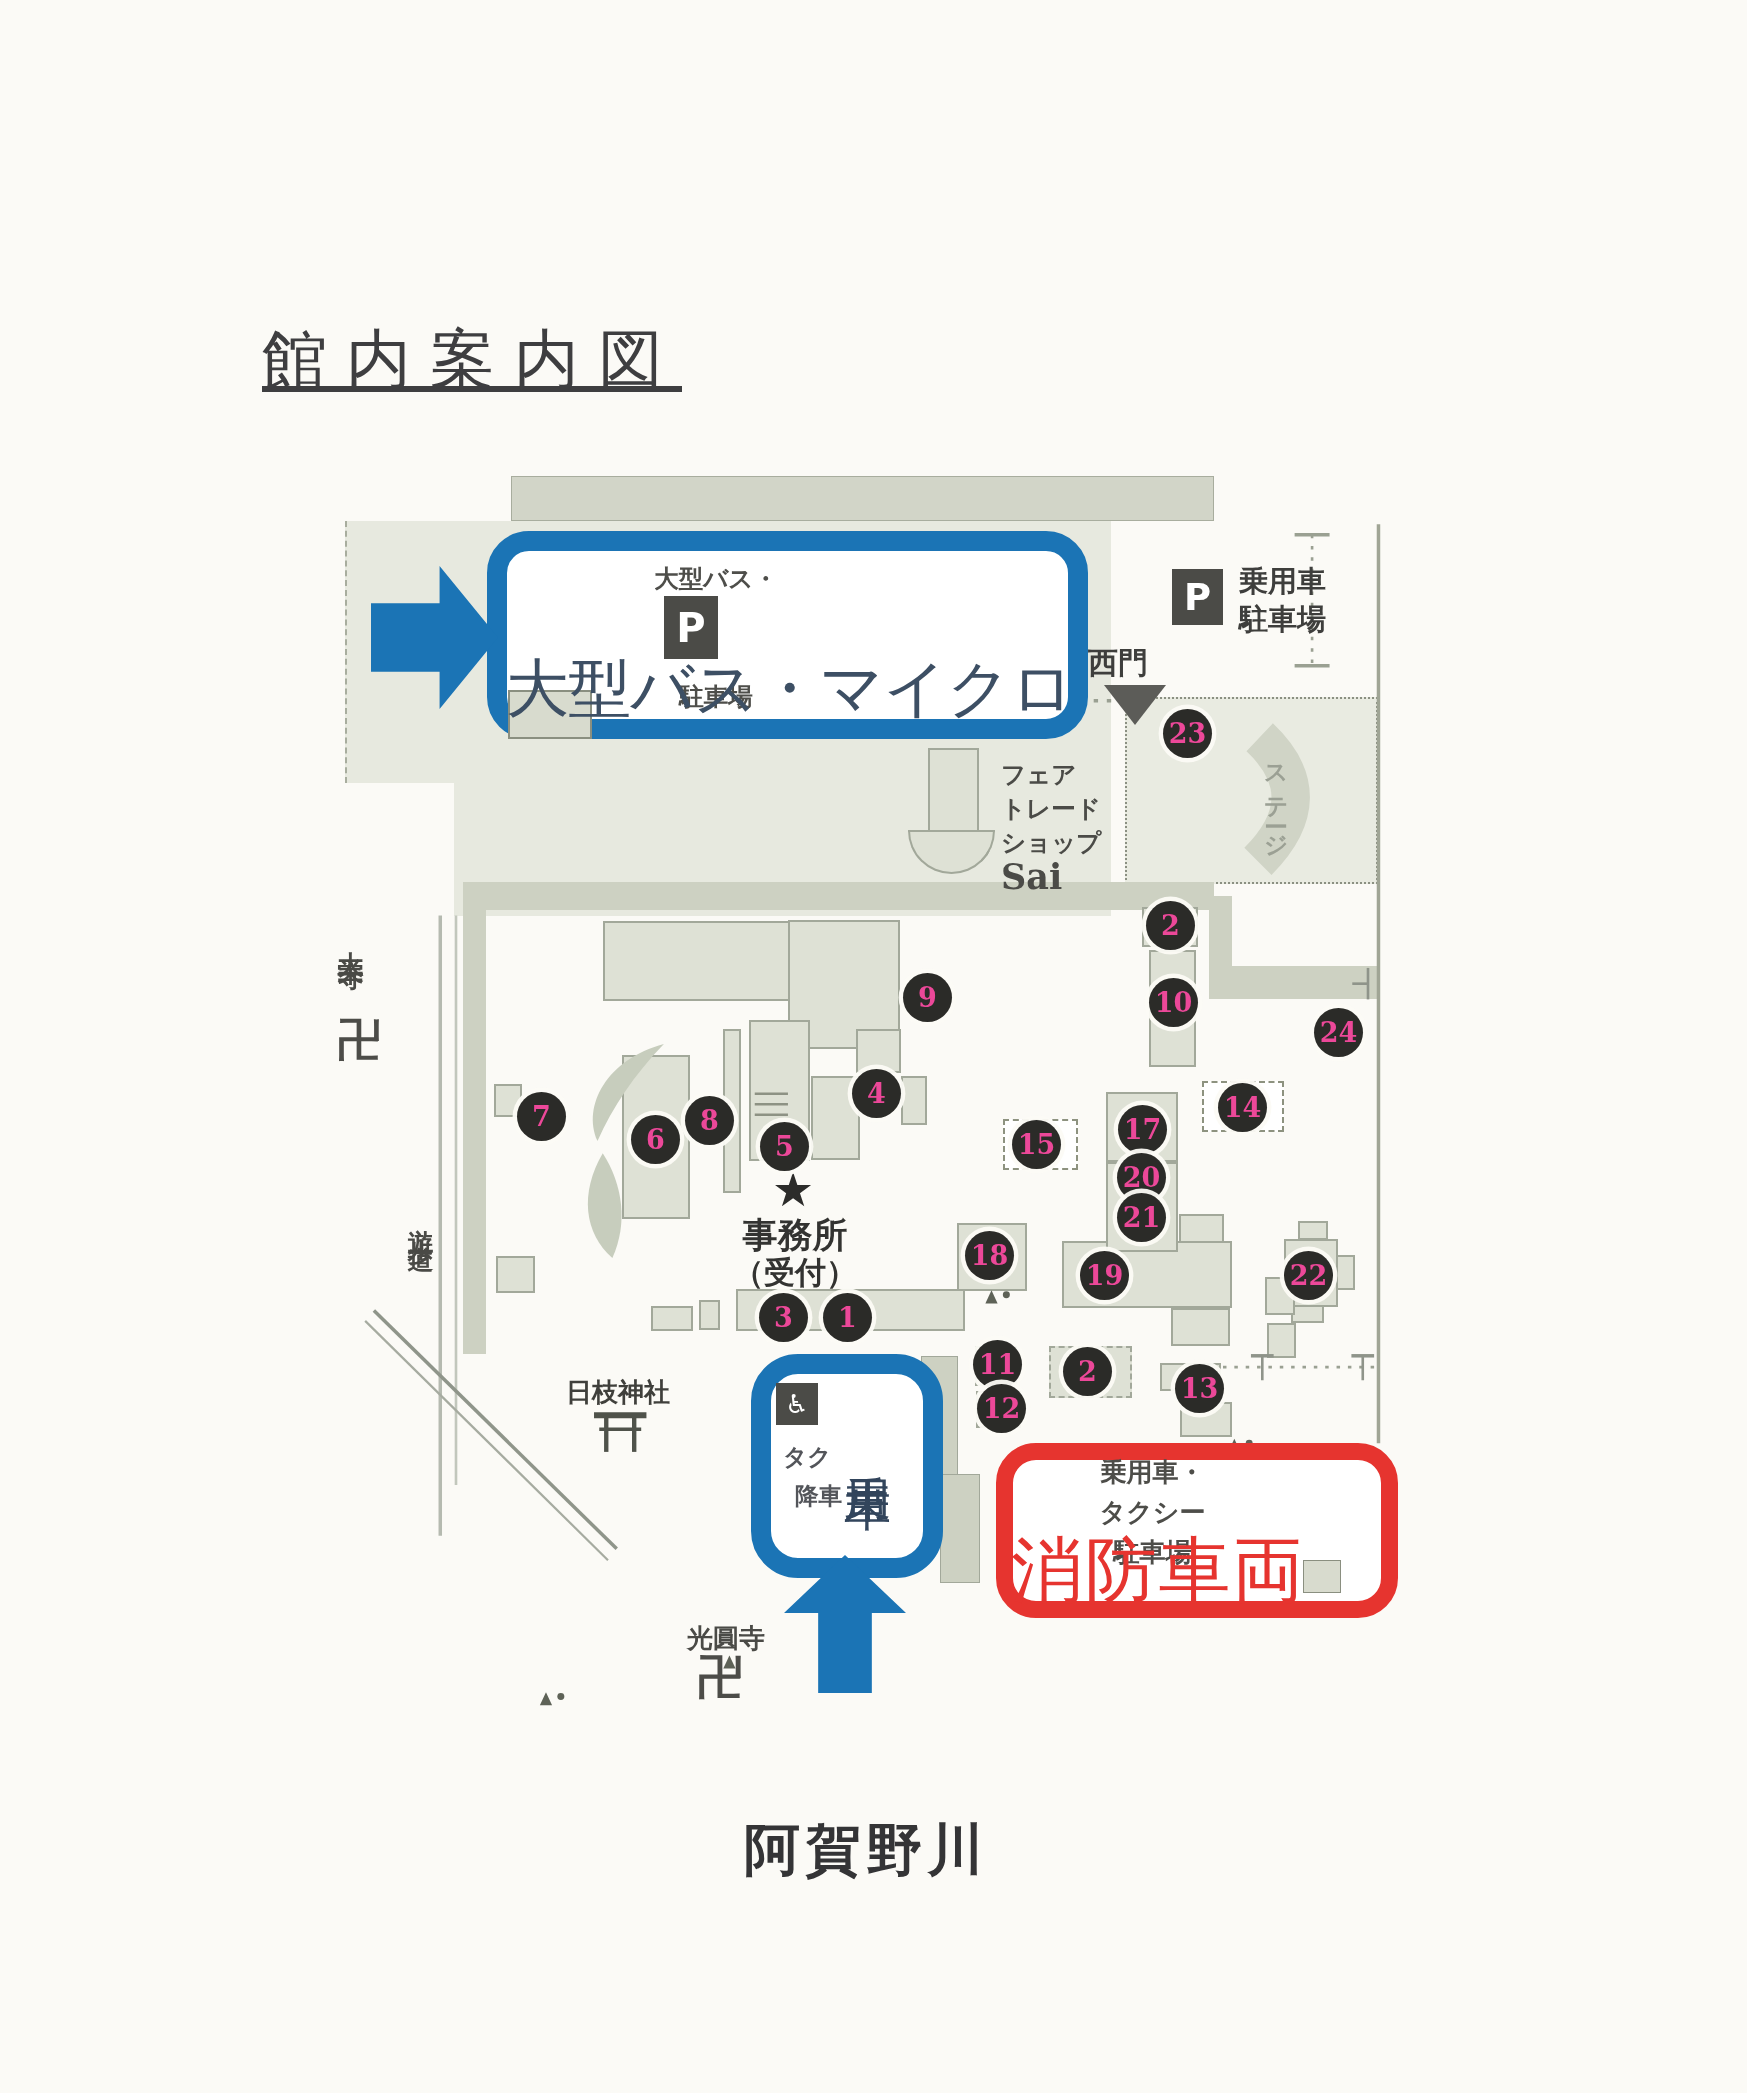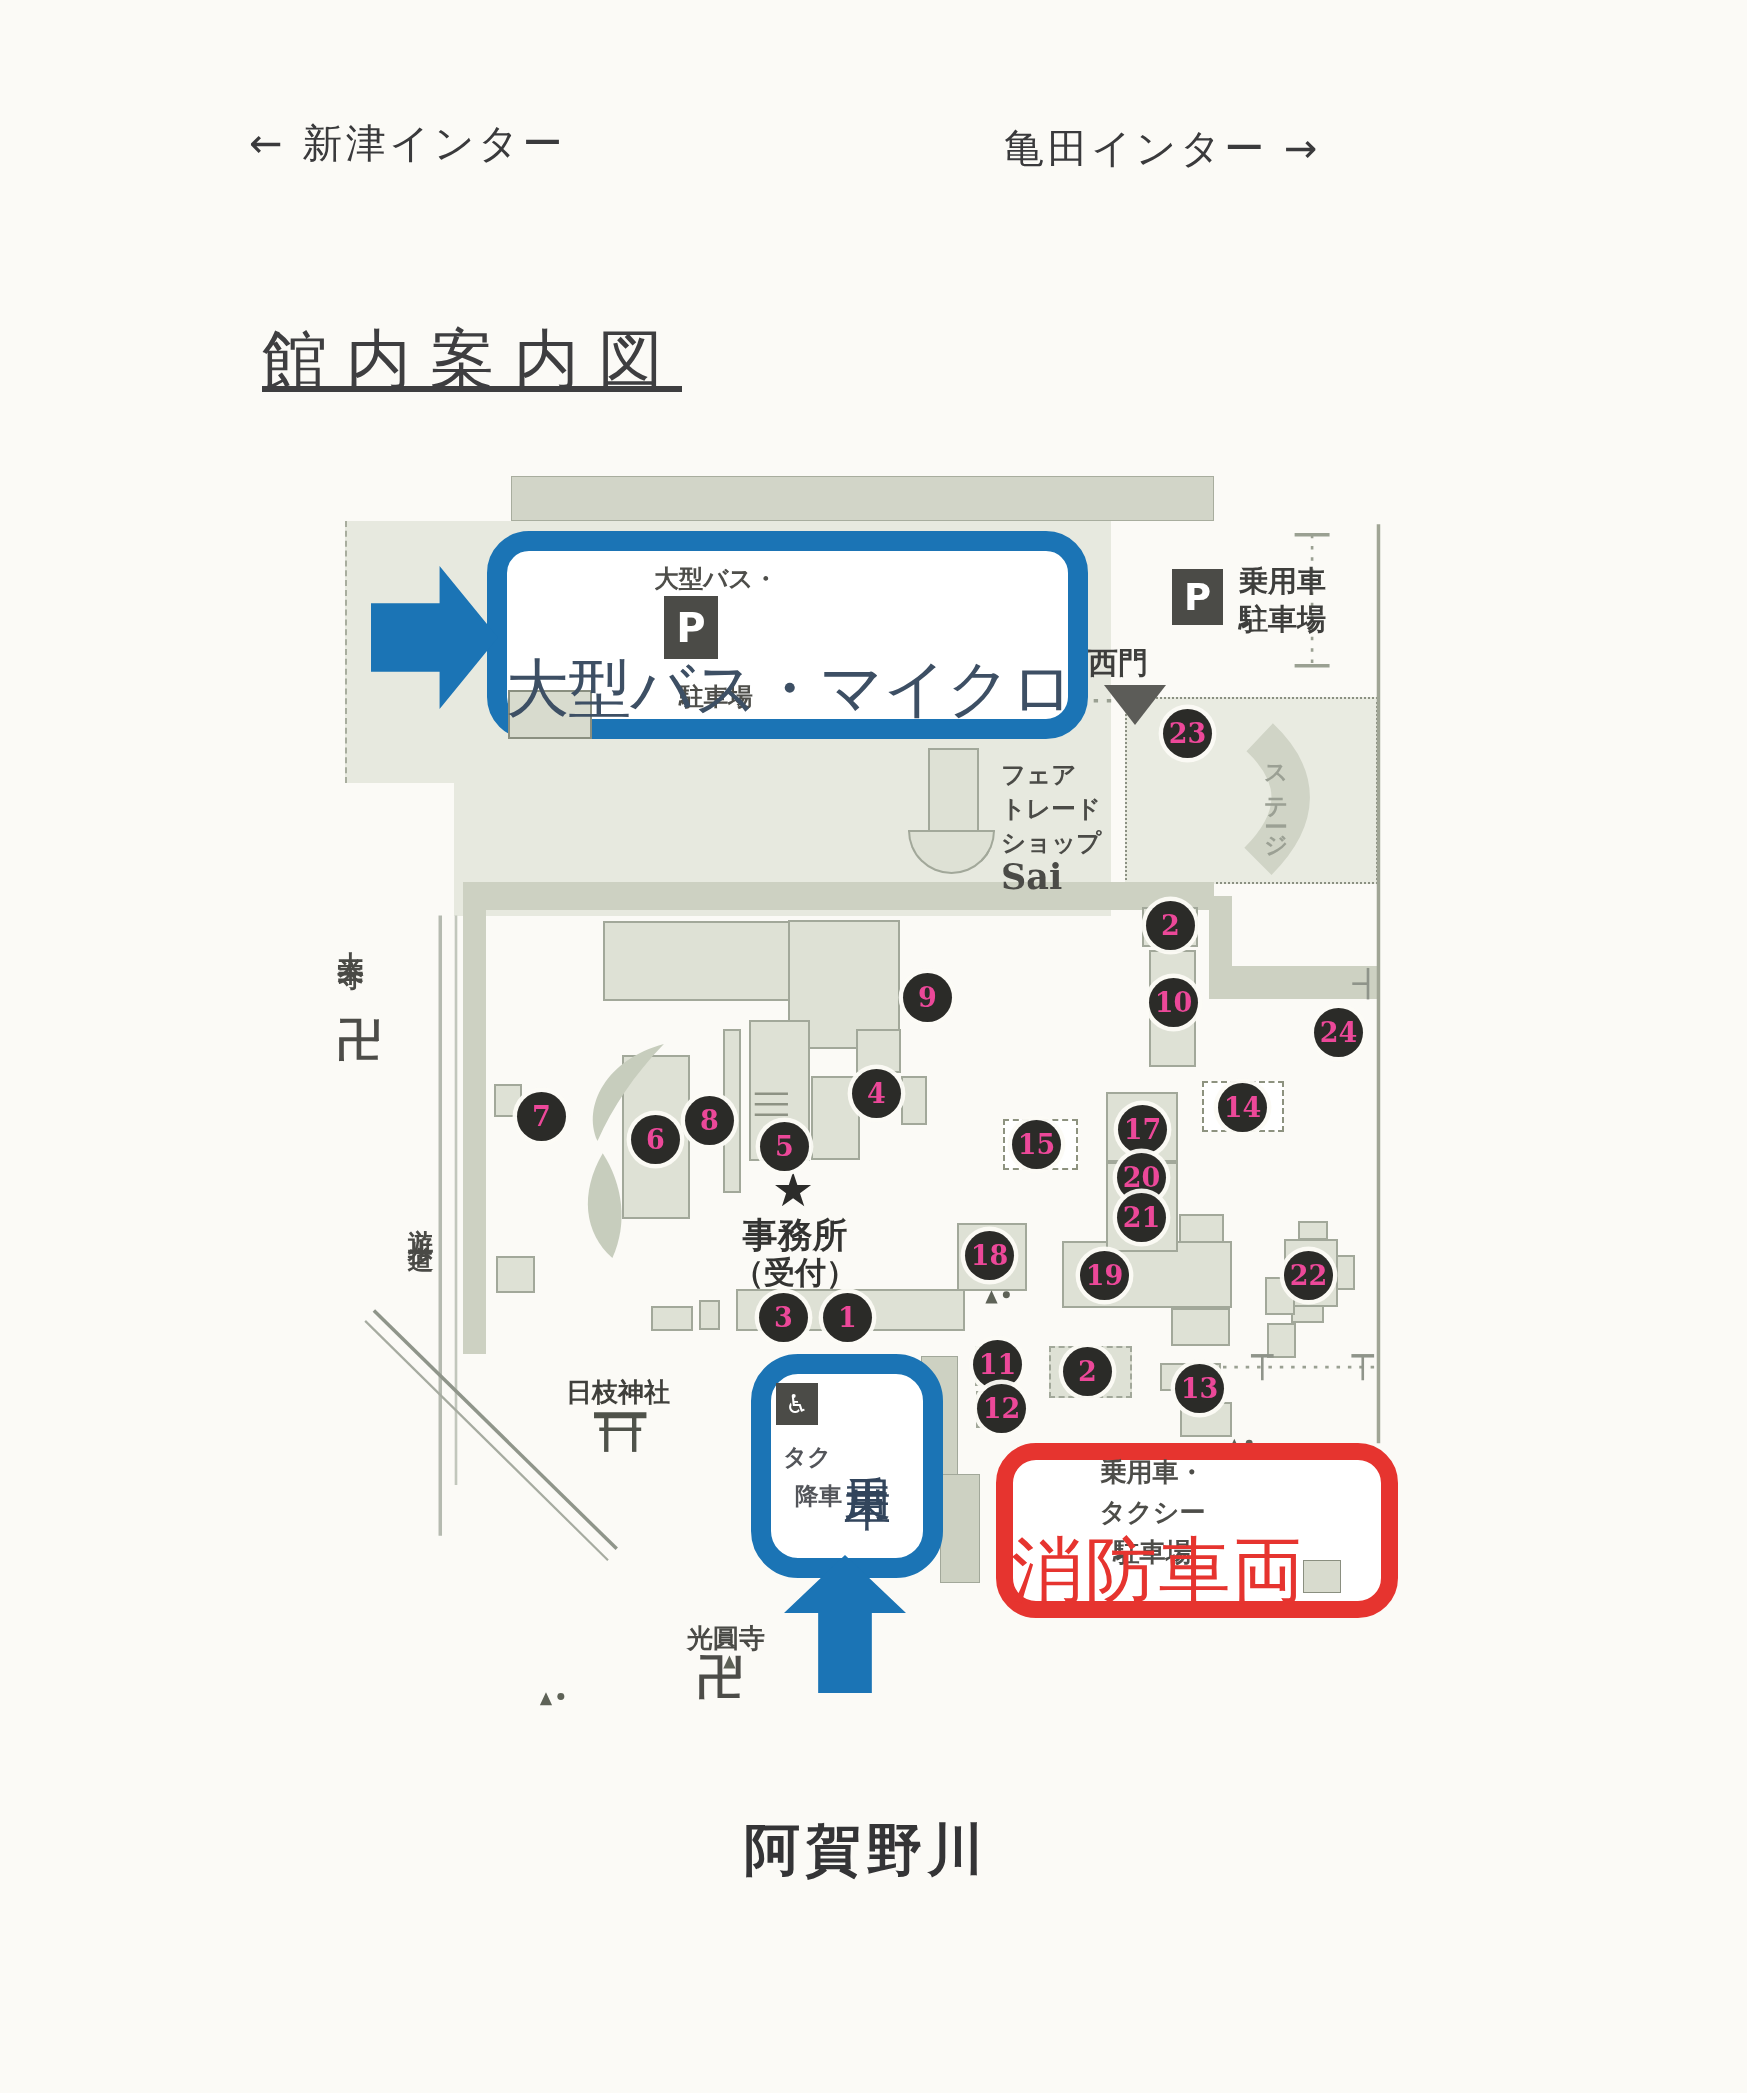--- a/index.html
+++ b/index.html
@@ -37,22 +37,20 @@
   .p-icon{position:absolute;background:#4b4b47;color:#fff;font-weight:bold;
       display:flex;align-items:center;justify-content:center;z-index:30;}
   .overlay-txt{position:absolute;z-index:70;font-weight:normal;white-space:nowrap;margin-top:43px;}
   .under-txt{position:absolute;z-index:65;font-weight:bold;white-space:nowrap;}
 </style>
 </head>
 <body>
 
 <div class="page">
 
-  <div class="lbl" style="left:249px;top:116px;font-size:40px;font-weight:500;letter-spacing:3.5px;color:#3a3a3c;">←  新津インター</div>
-  <div class="lbl" style="left:1004px;top:121px;font-size:40px;font-weight:500;letter-spacing:3.5px;color:#3a3a3c;">亀田インター  →</div>
 
   <div class="lbl" style="left:262px;top:316px;font-size:65px;letter-spacing:19px;font-weight:500;color:#3e3e40;
               font-family:'DejaVu Serif','Liberation Serif',serif;text-decoration:underline;">館内案内図</div>
 
   <div class="topbar" style="left:511px;top:476px;width:703px;height:45px;"></div>
   <div class="parking" style="left:454px;top:521px;width:657px;height:395px;"></div>
   <div class="parking" style="left:345px;top:521px;width:114px;height:262px;border-left:2.6px dashed #a8ad9e;"></div>
   <div class="dotarea" style="left:1125px;top:697px;width:253px;height:187px;"></div>
 
   <div class="road" style="left:463px;top:882px;width:751px;height:28px;"></div>

